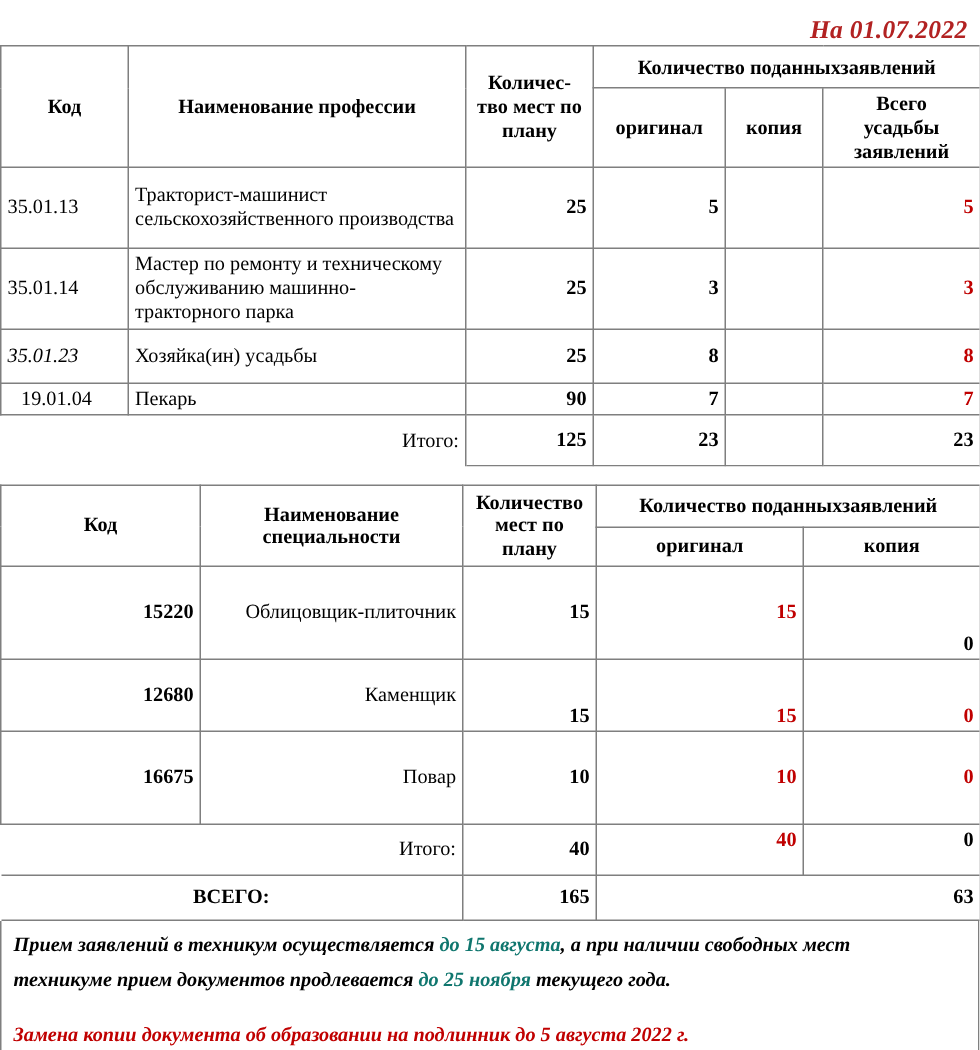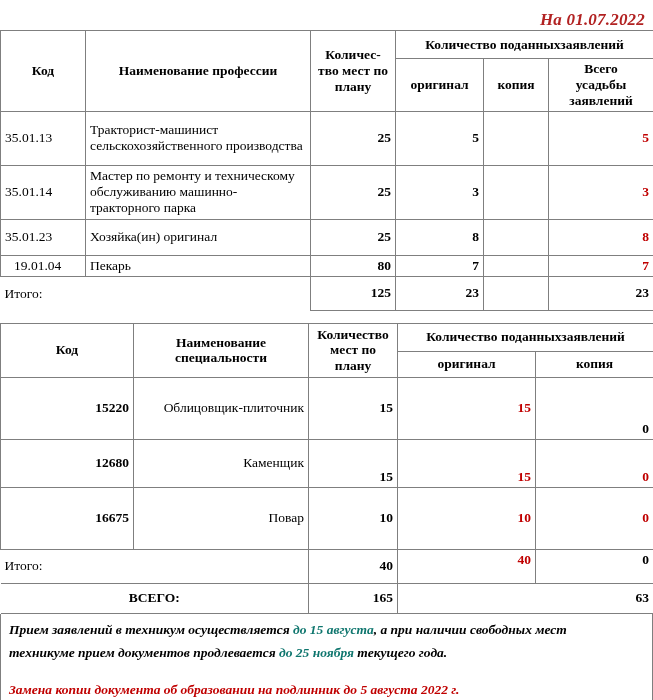--- a/index.html
+++ b/index.html
@@ -67,21 +67,21 @@
   .vmid { vertical-align: middle; }
 
   .code-cell { font-size: 13.5px; }
   .name-cell { font-size: 13.5px; line-height: 1.2; }
   .num-cell  { font-size: 14px; font-weight: bold; }
   .big-num   { font-size: 17px; font-weight: bold; }
   .mid-num   { font-size: 15.5px; font-weight: bold; }
 
   
   .total-label {
-    text-align: left;
+    text-align: right;
     font-size: 14px;
     padding-right: 6px;
   }
   .grand-label {
     text-align: center;
     font-size: 15px;
     font-weight: bold;
     padding-right: 6px;
   }
 
@@ -164,31 +164,31 @@
       </tr>
       <tr>
         <td class="l code-cell vtop" style="height:54px;">35.01.14</td>
         <td class="l name-cell vtop">Мастер по ремонту и техническому обслуживанию машинно-тракторного парка</td>
         <td class="c num-cell">25</td>
         <td class="c num-cell">3</td>
         <td class="c num-cell"></td>
         <td class="c num-cell red">3</td>
       </tr>
       <tr>
-        <td class="l code-cell vtop" style="height:36px;">35.01.23</td>
-        <td class="l name-cell vtop">Хозяйка(ин) оригинал</td>
+        <td class="l code-cell vtop" style="height:36px;font-style:italic;">35.01.23</td>
+        <td class="l name-cell vtop">Хозяйка(ин) усадьбы</td>
         <td class="c num-cell vtop">25</td>
         <td class="c num-cell vtop">8</td>
         <td class="c num-cell"></td>
         <td class="c num-cell red vtop">8</td>
       </tr>
       <tr>
         <td class="l code-cell" style="height:20px;padding-left:13px;">19.01.04</td>
         <td class="l name-cell">Пекарь</td>
-        <td class="c num-cell">80</td>
+        <td class="c num-cell">90</td>
         <td class="c num-cell">7</td>
         <td class="c num-cell"></td>
         <td class="c num-cell red">7</td>
       </tr>
       <tr>
         <td class="total-label" colspan="2" style="height:34px; border-left:none; border-bottom:none;">Итого:</td>
         <td class="c big-num">125</td>
         <td class="c big-num">23</td>
         <td class="c big-num"></td>
         <td class="c big-num">23</td>

